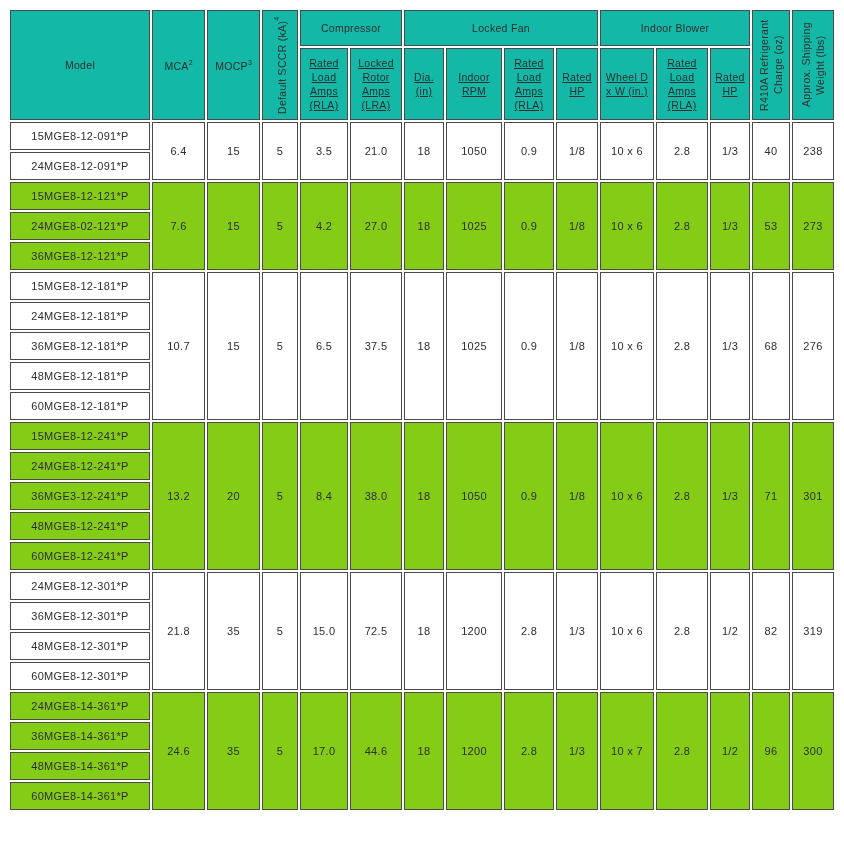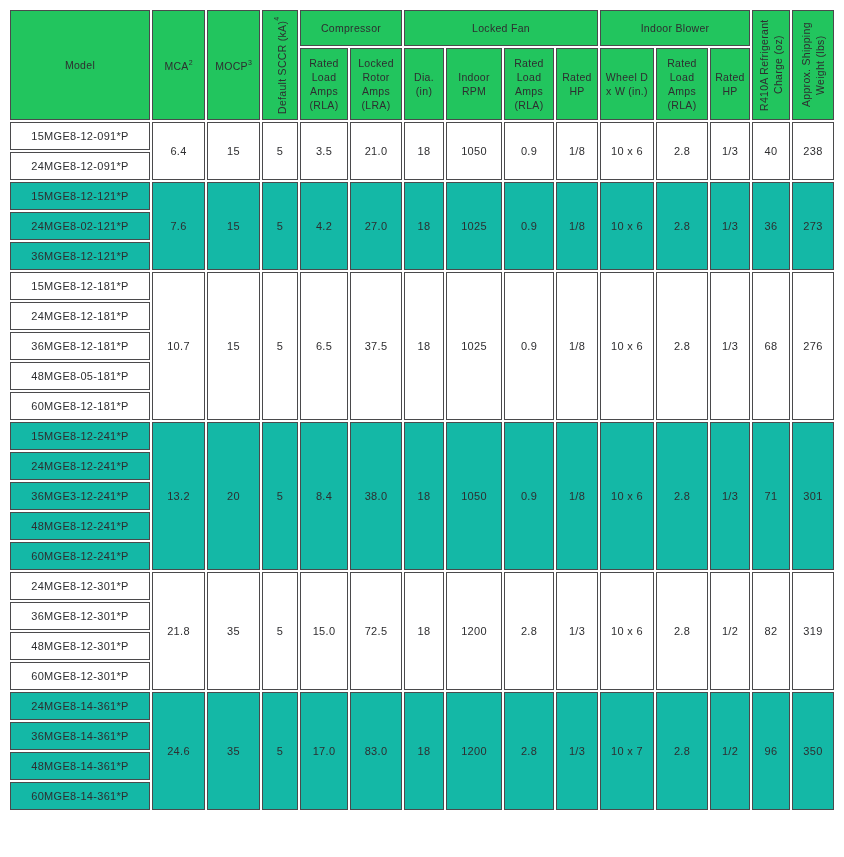--- a/index.html
+++ b/index.html
@@ -24,43 +24,43 @@
     box-sizing: border-box;
     border: 1px solid #4a4a4c;
     text-align: center;
     vertical-align: middle;
     font-weight: 400;
     letter-spacing: 0.3px;
     padding: 1px 2px;
     overflow: hidden;
   }
   .spec-table th {
-    background: #22c55e;
+    background: #14b8a6;
     font-size: 10.5px;
     line-height: 1.35;
   }
   .group-head { height: 36px; font-size: 11px; }
-  .sub-head   { height: 72px; }
+  .sub-head   { height: 72px; text-decoration: underline; }
   .rot-wrap {
     display: block;
     margin: 0 auto;
     writing-mode: vertical-rl;
     transform: rotate(180deg);
     height: 102px;
     line-height: 1.35;
     font-size: 10.5px;
     text-align: center;
   }
   .body-row { height: 28px; margin-top: 31px; }
   .body-row td {
     font-size: 11px;
     background: #ffffff;
     line-height: 1.1;
   }
-  .body-row.shaded td { background: #14b8a6; }
+  .body-row.shaded td { background: #84cc16; }
   sup { font-size: 7px; letter-spacing: 0; }
 </style>
 </head>
 <body>
 
 <table class="spec-table">
   <colgroup>
     <col style="width:140px">
       <col style="width:53px">
       <col style="width:53px">
@@ -135,21 +135,21 @@
         <td rowspan="3">5</td>
         <td rowspan="3">4.2</td>
         <td rowspan="3">27.0</td>
         <td rowspan="3">18</td>
         <td rowspan="3">1025</td>
         <td rowspan="3">0.9</td>
         <td rowspan="3">1/8</td>
         <td rowspan="3">10 x 6</td>
         <td rowspan="3">2.8</td>
         <td rowspan="3">1/3</td>
-        <td rowspan="3">36</td>
+        <td rowspan="3">53</td>
         <td rowspan="3">273</td>
       </tr>
       <tr class="body-row shaded">
         <td>24MGE8-02-121*P</td>
       </tr>
       <tr class="body-row shaded">
         <td>36MGE8-12-121*P</td>
       </tr>
       <tr class="body-row">
         <td>15MGE8-12-181*P</td>
@@ -168,21 +168,21 @@
         <td rowspan="5">68</td>
         <td rowspan="5">276</td>
       </tr>
       <tr class="body-row">
         <td>24MGE8-12-181*P</td>
       </tr>
       <tr class="body-row">
         <td>36MGE8-12-181*P</td>
       </tr>
       <tr class="body-row">
-        <td>48MGE8-05-181*P</td>
+        <td>48MGE8-12-181*P</td>
       </tr>
       <tr class="body-row">
         <td>60MGE8-12-181*P</td>
       </tr>
       <tr class="body-row shaded">
         <td>15MGE8-12-241*P</td>
         <td rowspan="5">13.2</td>
         <td rowspan="5">20</td>
         <td rowspan="5">5</td>
         <td rowspan="5">8.4</td>
@@ -234,30 +234,30 @@
       </tr>
       <tr class="body-row">
         <td>60MGE8-12-301*P</td>
       </tr>
       <tr class="body-row shaded">
         <td>24MGE8-14-361*P</td>
         <td rowspan="4">24.6</td>
         <td rowspan="4">35</td>
         <td rowspan="4">5</td>
         <td rowspan="4">17.0</td>
-        <td rowspan="4">83.0</td>
+        <td rowspan="4">44.6</td>
         <td rowspan="4">18</td>
         <td rowspan="4">1200</td>
         <td rowspan="4">2.8</td>
         <td rowspan="4">1/3</td>
         <td rowspan="4">10 x 7</td>
         <td rowspan="4">2.8</td>
         <td rowspan="4">1/2</td>
         <td rowspan="4">96</td>
-        <td rowspan="4">350</td>
+        <td rowspan="4">300</td>
       </tr>
       <tr class="body-row shaded">
         <td>36MGE8-14-361*P</td>
       </tr>
       <tr class="body-row shaded">
         <td>48MGE8-14-361*P</td>
       </tr>
       <tr class="body-row shaded">
         <td>60MGE8-14-361*P</td>
       </tr>

